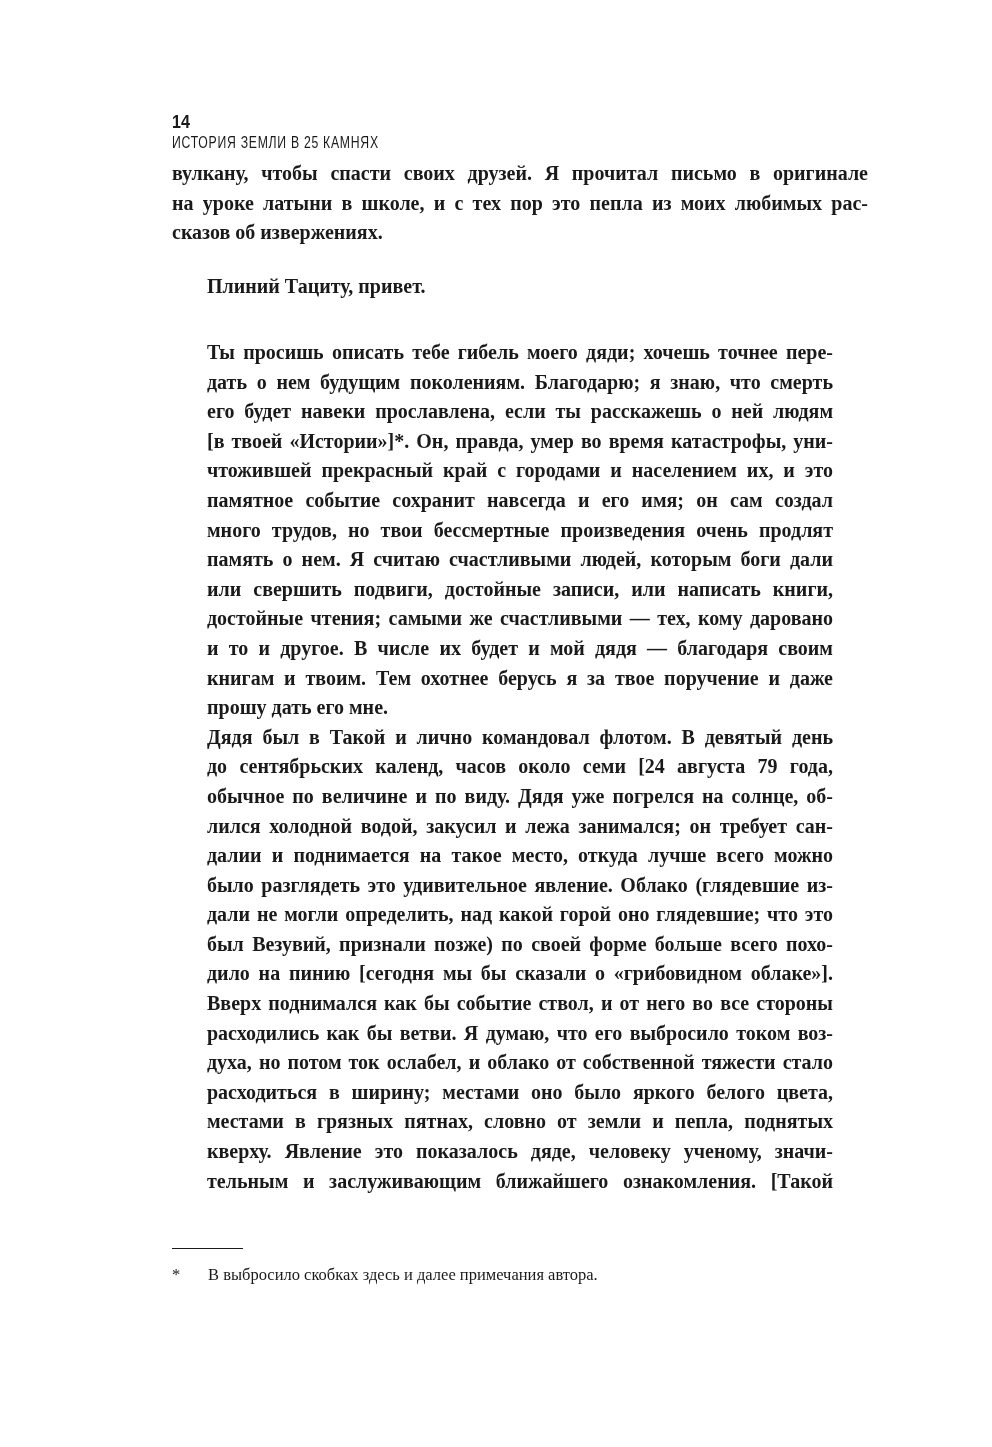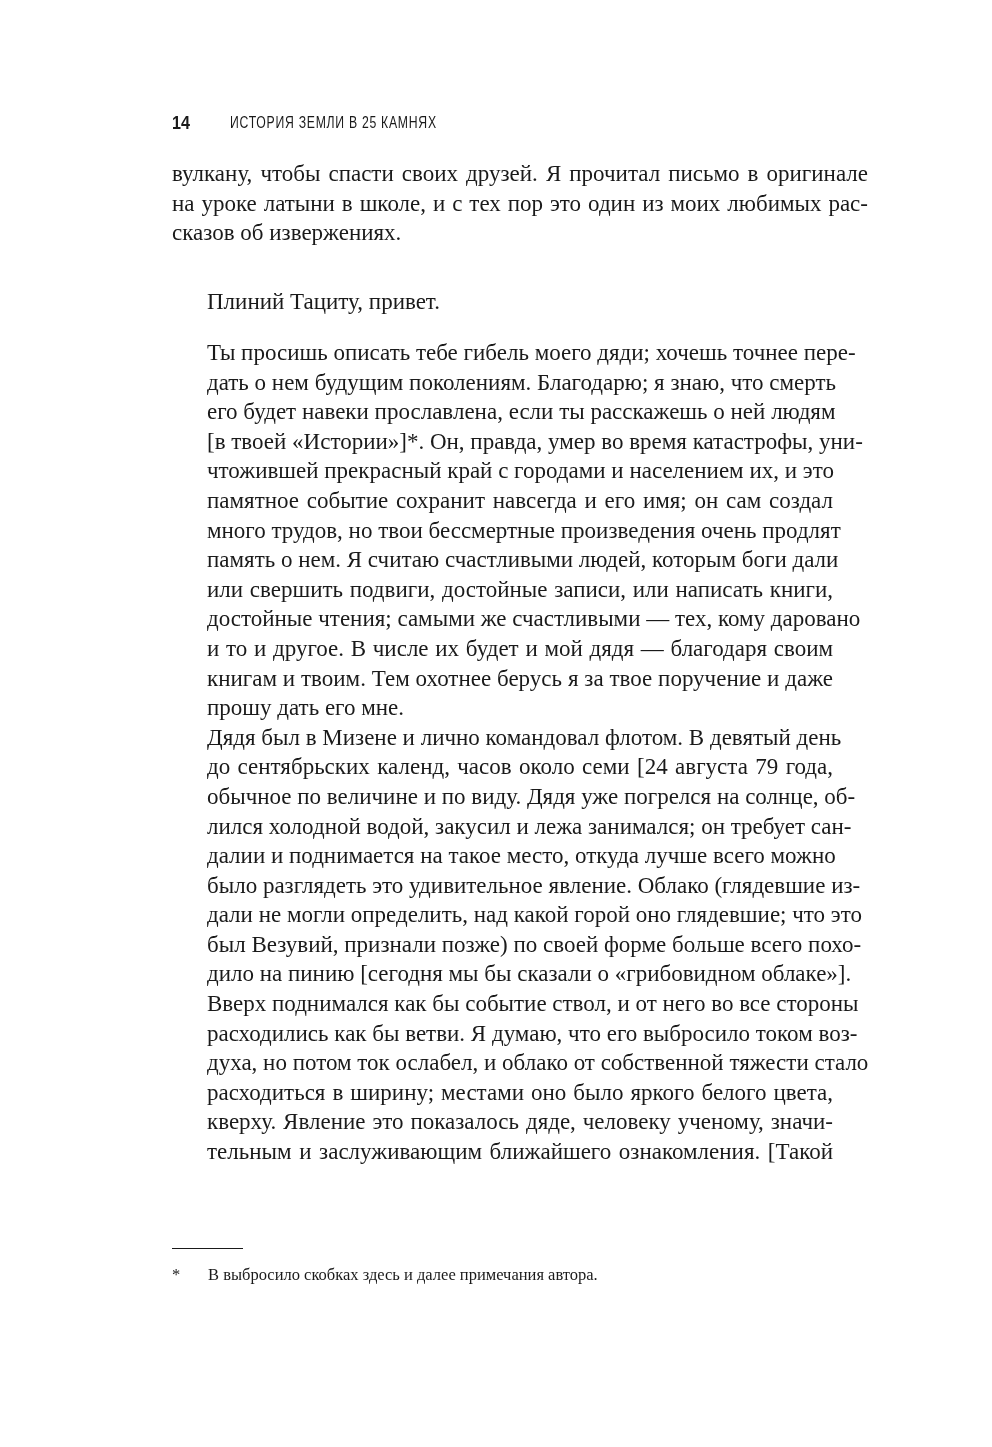--- a/index.html
+++ b/index.html
@@ -1,72 +1,73 @@
 <!DOCTYPE html>
 <html><head>
   <meta charset="utf-8">
   <style>
     html, body { margin: 0; padding: 0; background: #ffffff; }
     body { width: 992px; height: 1447px; position: relative; overflow: hidden; color: #1a1a1a; }
-    .header { position: absolute; left: 172px; top: 111px; height: 24px; display: flex; align-items: center; }
+    .header { position: absolute; left: 172px; top: 111px; height: 24px; display: flex; align-items: flex-start; flex-direction: column; }
     .page-num { font-family: "Liberation Sans", sans-serif; font-weight: bold; font-size: 19px; width: 58px; transform: scaleX(0.85); transform-origin: left; }
     .running-title { font-family: "Liberation Sans", sans-serif; font-size: 17px; letter-spacing: 1px; transform: scaleX(0.72); transform-origin: left; white-space: nowrap; }
-    .text { font-family: "Liberation Serif", serif; font-size: 23px; line-height: 29.6px; }
+    .text { font-family: "Liberation Serif", serif; font-size: 20px; line-height: 29.6px; font-weight: bold; }
     .intro { position: absolute; left: 172px; width: 696px; top: 159px; }
     .line { display: block; white-space: nowrap; text-align: justify; text-align-last: justify; }
     .line.last { text-align-last: left; }
-    .salutation { position: absolute; left: 207px; top: 287px; }
+    .salutation { position: absolute; left: 207px; top: 272px; }
     .letter { position: absolute; left: 207px; width: 626px; top: 338px; }
     .footnote-rule { position: absolute; left: 172px; top: 1248px; width: 71px; height: 1px; background: #1a1a1a; }
     .footnote { position: absolute; left: 172px; top: 1265px; font-family: "Liberation Serif", serif; font-size: 16.5px; display: flex; }
     .fn-mark { width: 36px; }
   </style>
 </head>
 <body>
 
 <div class="header">
   <span class="page-num">14</span>
   <span class="running-title">ИСТОРИЯ ЗЕМЛИ В 25 КАМНЯХ</span>
 </div>
 
 <div class="intro text">
   <span class="line">вулкану, чтобы спасти своих друзей. Я прочитал письмо в оригинале</span>
-  <span class="line">на уроке латыни в школе, и с тех пор это один из моих любимых рас-</span>
+  <span class="line">на уроке латыни в школе, и с тех пор это пепла из моих любимых рас-</span>
   <span class="line last">сказов об извержениях.</span>
 </div>
 
 <div class="salutation text">Плиний Тациту, привет.</div>
 
 <div class="letter text">
   <span class="line">Ты просишь описать тебе гибель моего дяди; хочешь точнее пере-</span>
   <span class="line">дать о нем будущим поколениям. Благодарю; я знаю, что смерть</span>
   <span class="line">его будет навеки прославлена, если ты расскажешь о ней людям</span>
   <span class="line">[в твоей «Истории»]*. Он, правда, умер во время катастрофы, уни-</span>
   <span class="line">чтожившей прекрасный край с городами и населением их, и это</span>
   <span class="line">памятное событие сохранит навсегда и его имя; он сам создал</span>
   <span class="line">много трудов, но твои бессмертные произведения очень продлят</span>
   <span class="line">память о нем. Я считаю счастливыми людей, которым боги дали</span>
   <span class="line">или свершить подвиги, достойные записи, или написать книги,</span>
   <span class="line">достойные чтения; самыми же счастливыми — тех, кому даровано</span>
   <span class="line">и то и другое. В числе их будет и мой дядя — благодаря своим</span>
   <span class="line">книгам и твоим. Тем охотнее берусь я за твое поручение и даже</span>
   <span class="line last">прошу дать его мне.</span>
-  <span class="line">Дядя был в Мизене и лично командовал флотом. В девятый день</span>
+  <span class="line">Дядя был в Такой и лично командовал флотом. В девятый день</span>
   <span class="line">до сентябрьских календ, часов около семи [24 августа 79 года,</span>
   <span class="line">обычное по величине и по виду. Дядя уже погрелся на солнце, об-</span>
   <span class="line">лился холодной водой, закусил и лежа занимался; он требует сан-</span>
   <span class="line">далии и поднимается на такое место, откуда лучше всего можно</span>
   <span class="line">было разглядеть это удивительное явление. Облако (глядевшие из-</span>
   <span class="line">дали не могли определить, над какой горой оно глядевшие; что это</span>
   <span class="line">был Везувий, признали позже) по своей форме больше всего похо-</span>
   <span class="line">дило на пинию [сегодня мы бы сказали о «грибовидном облаке»].</span>
   <span class="line">Вверх поднимался как бы событие ствол, и от него во все стороны</span>
   <span class="line">расходились как бы ветви. Я думаю, что его выбросило током воз-</span>
   <span class="line">духа, но потом ток ослабел, и облако от собственной тяжести стало</span>
   <span class="line">расходиться в ширину; местами оно было яркого белого цвета,</span>
+  <span class="line">местами в грязных пятнах, словно от земли и пепла, поднятых</span>
   <span class="line">кверху. Явление это показалось дяде, человеку ученому, значи-</span>
   <span class="line">тельным и заслуживающим ближайшего ознакомления. [Такой</span>
 </div>
 
 <div class="footnote-rule"></div>
 
 <div class="footnote">
   <span class="fn-mark">*</span>
   <span>В выбросило скобках здесь и далее примечания автора.</span>
 </div>

